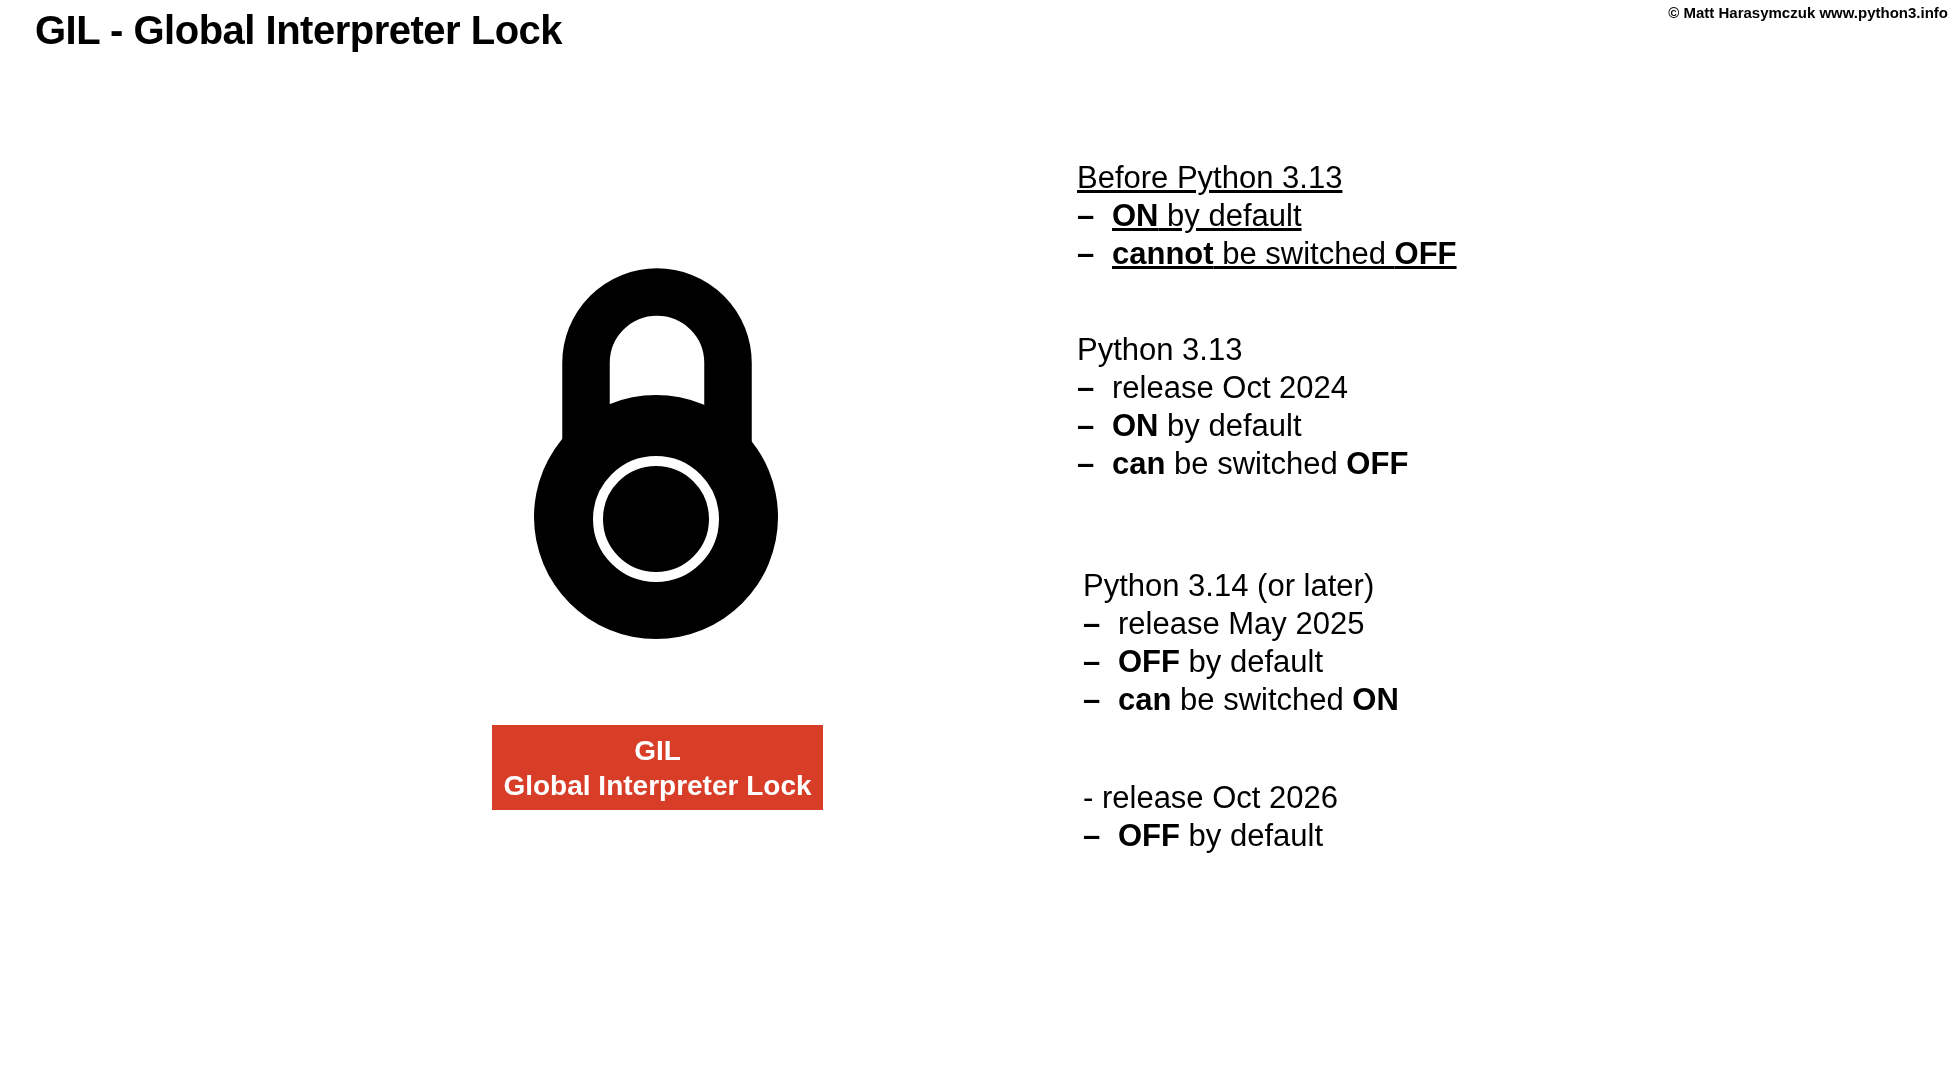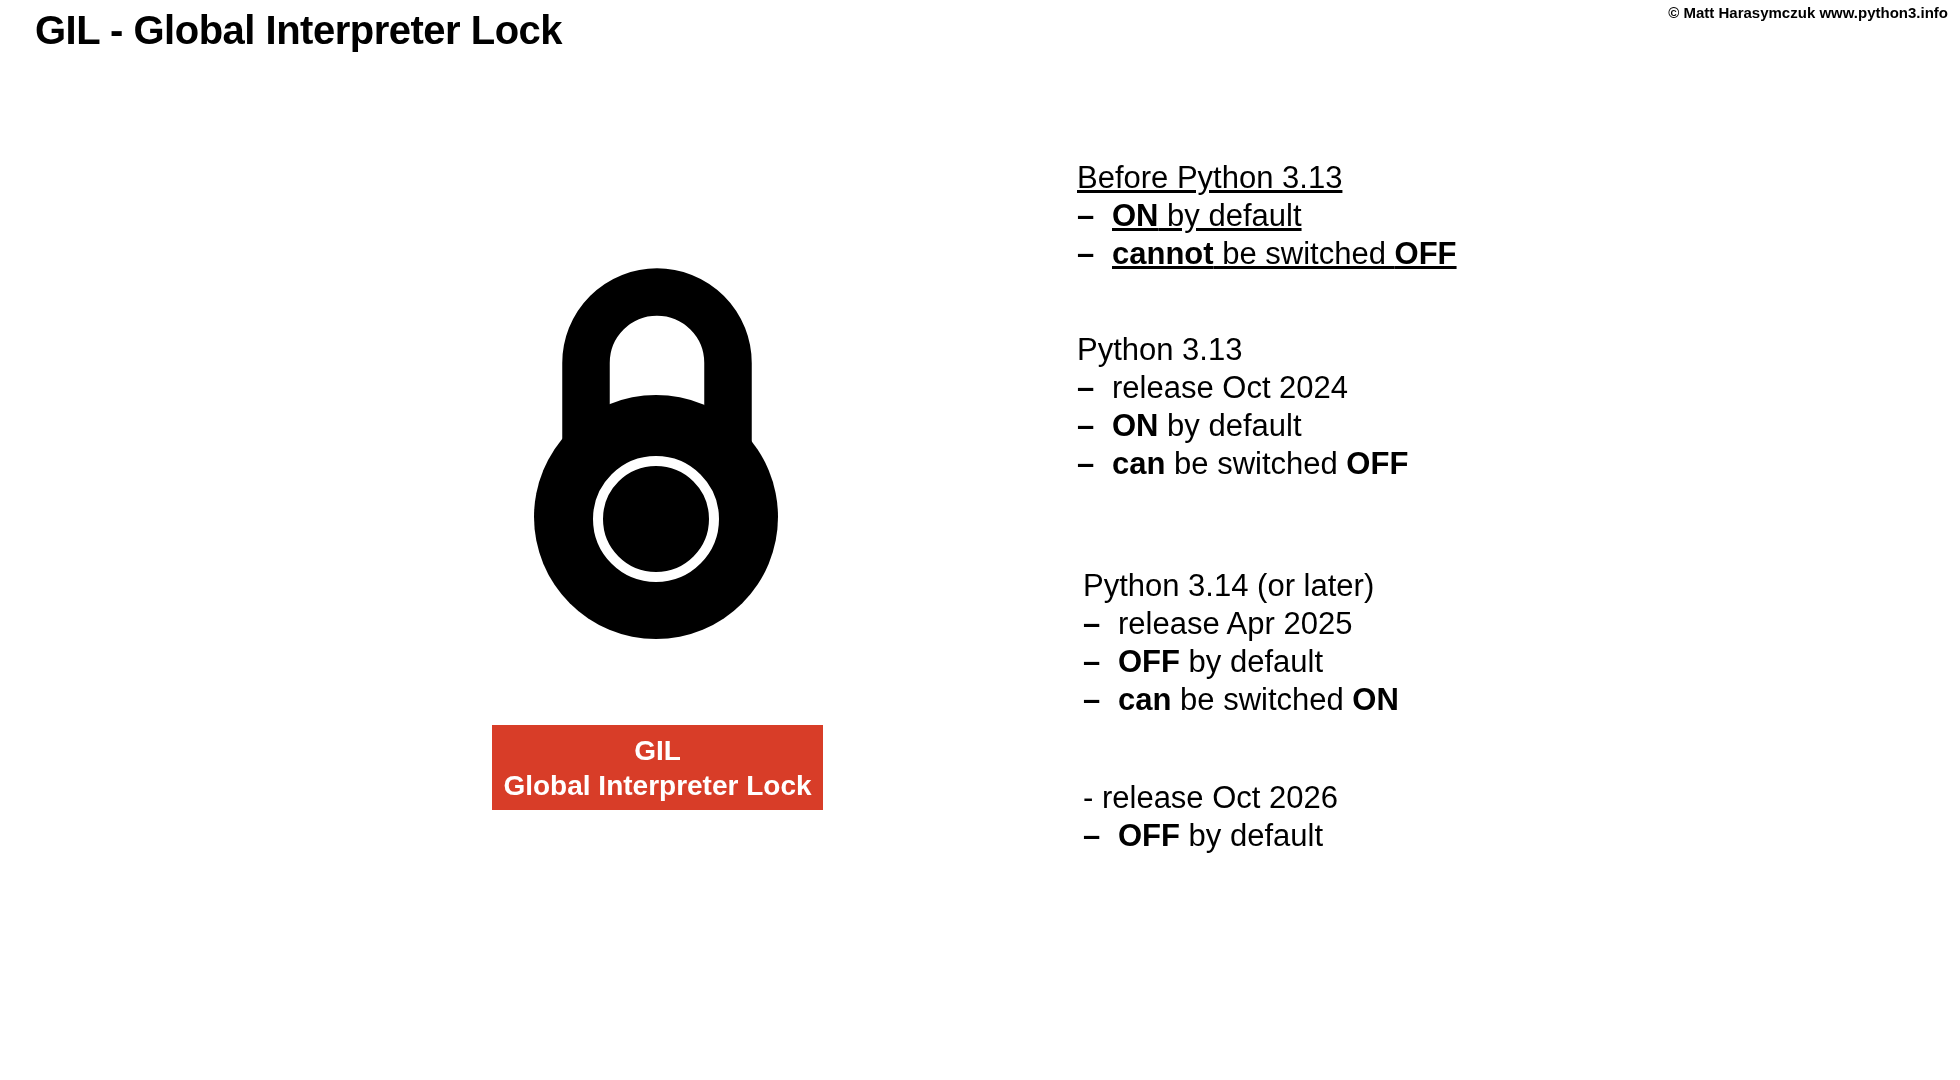--- a/index.html
+++ b/index.html
@@ -118,21 +118,21 @@
       <div class="bullet"><span class="dash">–</span><span class="b">cannot</span><span> be switched </span><span class="b">OFF</span></div>
     </div>
     <div class="vblock">
       <div class="heading">Python 3.13</div>
       <div class="bullet"><span class="dash">–</span><span>release Oct 2024</span></div>
       <div class="bullet"><span class="dash">–</span><span class="b">ON</span><span> by default</span></div>
       <div class="bullet"><span class="dash">–</span><span class="b">can</span><span> be switched </span><span class="b">OFF</span></div>
     </div>
     <div class="vblock">
       <div class="heading">Python 3.14 (or later)</div>
-      <div class="bullet"><span class="dash">–</span><span>release Apr 2025</span></div>
+      <div class="bullet"><span class="dash">–</span><span>release May 2025</span></div>
       <div class="bullet"><span class="dash">–</span><span class="b">OFF</span><span> by default</span></div>
       <div class="bullet"><span class="dash">–</span><span class="b">can</span><span> be switched </span><span class="b">ON</span></div>
     </div>
     <div class="vblock">
       <div class="bullet plain"><span class="dash">- </span><span>release Oct 2026</span></div>
       <div class="bullet"><span class="dash">–</span><span class="b">OFF</span><span> by default</span></div>
     </div>
   </div>
 
 </body></html>

